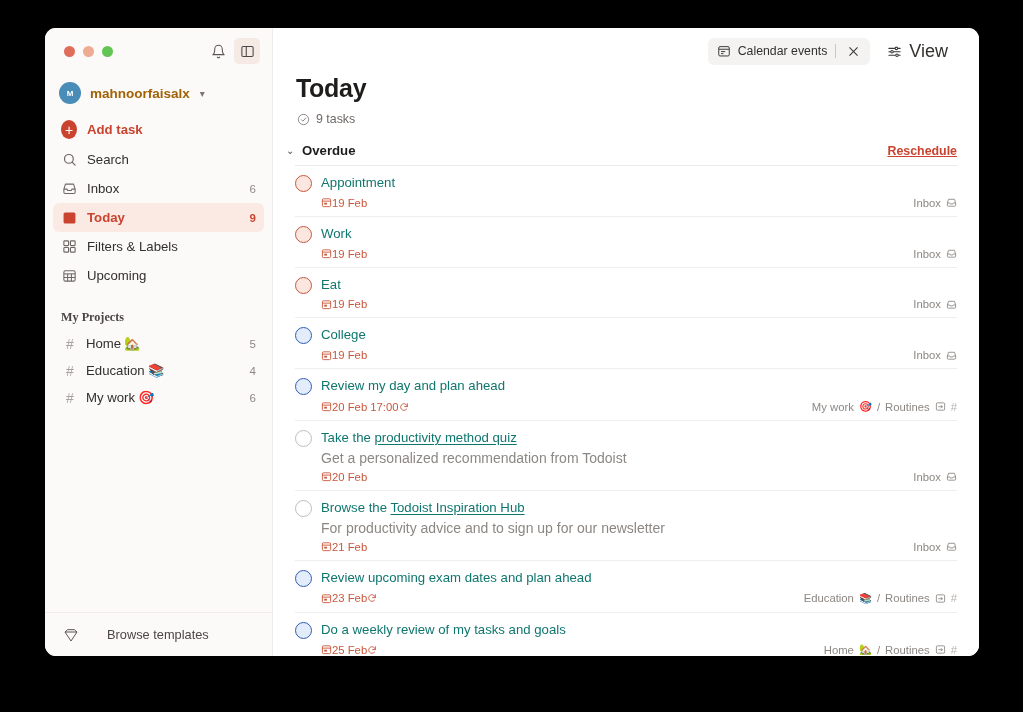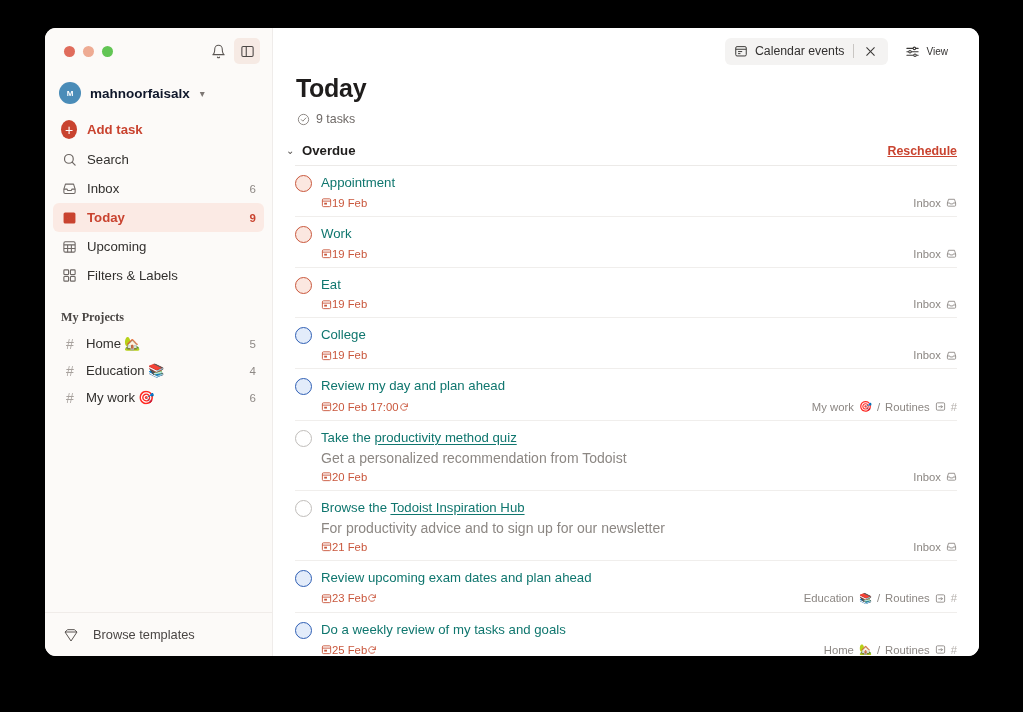--- a/index.html
+++ b/index.html
@@ -56,21 +56,21 @@
     display: flex; align-items: center; gap: 9px;
     padding: 5px 14px 5px 14px;
     height: 38px;
   }
   .avatar {
     width: 22px; height: 22px; border-radius: 50%;
     background: #4a8cb8; color: #fff;
     font-size: 8px; font-weight: bold;
     display: flex; align-items: center; justify-content: center;
   }
-  .user-name { font-size: 13.5px; font-weight: bold; color: #0f172a; }
+  .user-name { font-size: 13.5px; font-weight: bold; color: #a16207; }
   .chev { color: #7d7774; font-size: 10px; margin-left: 1px; }
 
   .nav { padding: 2px 8px 0 8px; }
   .nav-item {
     display: flex; align-items: center;
     height: 29px; border-radius: 6px;
     padding: 0 8px; gap: 10px;
     font-size: 13.2px; color: #32302e;
     position: relative;
   }
@@ -97,21 +97,21 @@
     display: flex; align-items: center;
     height: 27px; border-radius: 6px;
     padding: 0 8px 0 10px; gap: 9px;
     font-size: 13.2px; color: #32302e;
   }
   .hash { color: #a8a29e; font-size: 14px; width: 14px; text-align: center; }
 
   .sb-footer {
     margin-top: auto;
     height: 44px; display: flex; align-items: center;
-    gap: 14px; padding: 0 18px;
+    gap: 28px; padding: 0 18px;
     font-size: 12.8px; color: #4a4644;
     border-top: 1px solid #f0ece9;
   }
 
   
   .main { flex: 1; background: #ffffff; display: flex; flex-direction: column; position: relative; overflow: hidden;}
   .main-topbar {
     height: 46px; display: flex; align-items: center; justify-content: flex-end;
     padding: 0 22px; gap: 2px;
   }
@@ -119,21 +119,21 @@
     display: flex; align-items: center; gap: 7px;
     background: #f4f3f2; border-radius: 6px;
     height: 27px; padding: 0 8px 0 9px;
     font-size: 12.3px; color: #333130;
   }
   .chip-divider { width: 1px; height: 14px; background: #c9c6c3; margin: 0 1px; }
   .chip-x { display:flex; align-items:center; justify-content:center; width: 18px; height: 18px; color: #3b3937; }
   .view-btn {
     display: flex; align-items: center; gap: 7px;
     height: 27px; padding: 0 9px; border-radius: 6px;
-    font-size: 10px; color: #333130; margin-left: 6px;
+    font-size: 18px; color: #333130; margin-left: 6px;
   }
 
   .content { padding: 0 22px 0 22px; flex: 1; overflow: hidden; }
   .page-title { font-size: 25px; font-weight: bold; color: #1f1d1c; letter-spacing: -0.3px; padding-left: 1px;}
   .task-count { display: flex; align-items: center; gap: 6px; font-size: 12.4px; color: #6f6a67; margin-top: 9px; padding-left: 2px;}
 
   .group-head {
     display: flex; align-items: center;
     margin-top: 17px; padding-bottom: 7px;
     border-bottom: 1px solid #eceae8;
@@ -247,42 +247,42 @@
             <rect x="2.5" y="4" width="19" height="17.5" rx="2.5" fill="#c9432f" stroke="none"></rect>
             <text x="12" y="17.5" font-size="11" font-weight="bold" fill="#fff" text-anchor="middle" font-family="Liberation Sans, sans-serif">29</text>
           </svg>
         </div>
         <span>Today</span>
         <span class="nav-count">9</span>
       </div>
 
       <div class="nav-item">
         <div class="ico">
+          <svg width="15" height="15" viewBox="0 0 24 24" fill="none" stroke="currentColor" stroke-width="1.8">
+            <rect x="3" y="3" width="7.5" height="7.5" rx="1.2"></rect>
+            <rect x="13.5" y="3" width="7.5" height="7.5" rx="1.2"></rect>
+            <rect x="3" y="13.5" width="7.5" height="7.5" rx="1.2"></rect>
+            <rect x="13.5" y="13.5" width="7.5" height="7.5" rx="1.2"></rect>
+          </svg>
+        </div>
+        <span>Filters &amp; Labels</span>
+        <span class="nav-count"></span>
+      </div>
+
+      <div class="nav-item">
+        <div class="ico">
           <svg width="15" height="15" viewBox="0 0 24 24" fill="none" stroke="currentColor" stroke-width="1.7">
             <rect x="3" y="4.5" width="18" height="16.5" rx="2.2"></rect>
             <line x1="3" y1="9.4" x2="21" y2="9.4"></line>
             <line x1="9" y1="9.4" x2="9" y2="21"></line>
             <line x1="15" y1="9.4" x2="15" y2="21"></line>
             <line x1="3" y1="15.2" x2="21" y2="15.2"></line>
           </svg>
         </div>
         <span>Upcoming</span>
-        <span class="nav-count"></span>
-      </div>
-
-      <div class="nav-item">
-        <div class="ico">
-          <svg width="15" height="15" viewBox="0 0 24 24" fill="none" stroke="currentColor" stroke-width="1.8">
-            <rect x="3" y="3" width="7.5" height="7.5" rx="1.2"></rect>
-            <rect x="13.5" y="3" width="7.5" height="7.5" rx="1.2"></rect>
-            <rect x="3" y="13.5" width="7.5" height="7.5" rx="1.2"></rect>
-            <rect x="13.5" y="13.5" width="7.5" height="7.5" rx="1.2"></rect>
-          </svg>
-        </div>
-        <span>Filters &amp; Labels</span>
         <span class="nav-count"></span>
       </div>
     </div>
 
     <div class="section-head">My Projects</div>
 
     <div class="nav" style="padding-top:0;">
       <div class="proj-item">
         <span class="hash">#</span>
         <span>Home 🏡</span>

